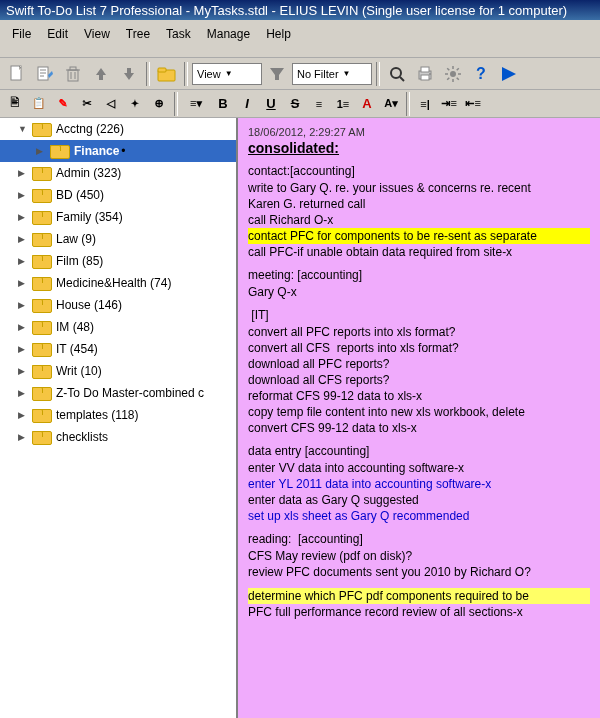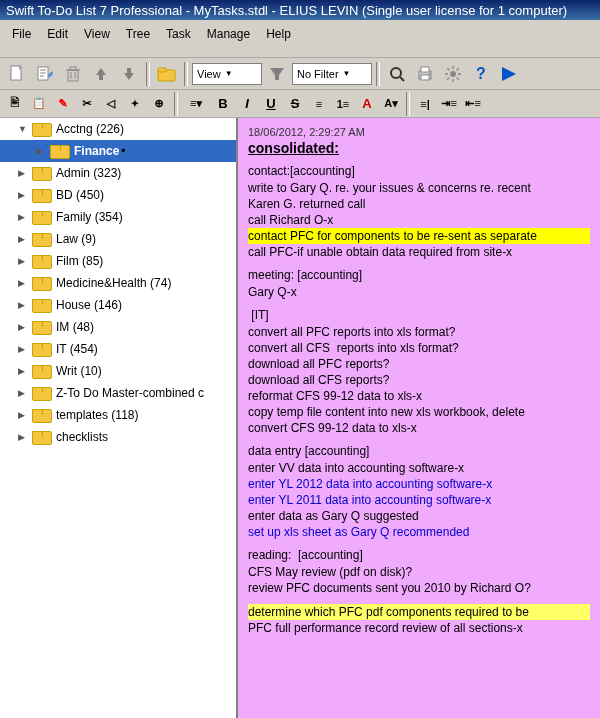--- a/index.html
+++ b/index.html
@@ -490,21 +490,20 @@
       <div class="content-line">download all PFC reports?</div>
       <div class="content-line">download all CFS reports?</div>
       <div class="content-line">reformat CFS 99-12 data to xls-x</div>
       <div class="content-line">copy temp file content into new xls workbook, delete</div>
       <div class="content-line">convert CFS 99-12 data to xls-x</div>
     </div>
 
     <div class="content-section-gap">
       <div class="section-header">data entry [accounting]</div>
       <div class="content-line">enter VV data into accounting software-x</div>
-      <div class="content-line content-text-blue">enter YL 2012 data into accounting software-x</div>
       <div class="content-line content-text-blue">enter YL 2011 data into accounting software-x</div>
       <div class="content-line">enter data as Gary Q suggested</div>
       <div class="content-line content-text-blue">set up xls sheet as Gary Q recommended</div>
     </div>
 
     <div class="content-section-gap">
       <div class="section-header">reading: &nbsp;[accounting]</div>
       <div class="content-line">CFS May review (pdf on disk)?</div>
       <div class="content-line">review PFC documents sent you 2010 by Richard O?</div>
     </div>

